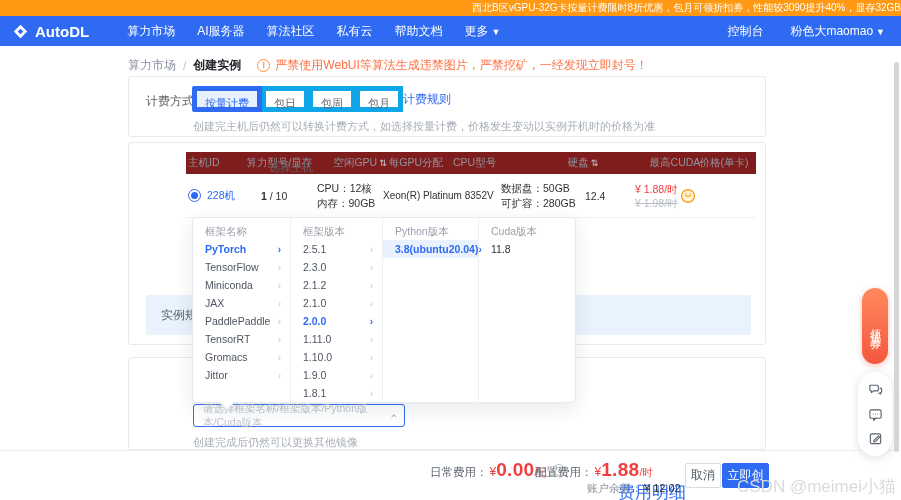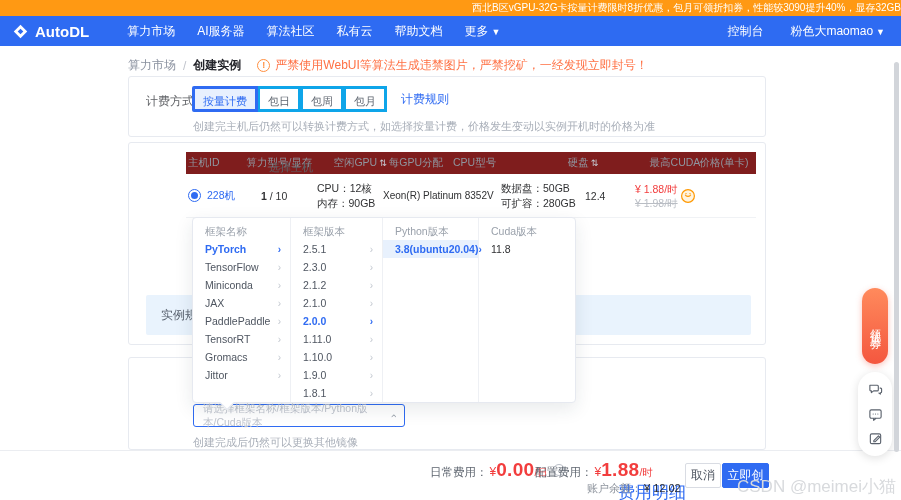--- a/index.html
+++ b/index.html
@@ -33,25 +33,25 @@
   .card { position:absolute; left:128px; width:638px; background:#fff; border:1px solid #e7eaf0; border-radius:3px; }
   .card1 { top:76px; height:61px; }
   .card2 { top:142px; height:203px; }
   .card3 { top:357px; height:93px; }
   .side-label { position:absolute; right:588px; white-space:nowrap; font-size:11px; color:#606266; text-align:right; }
 
   
   .billing-label { position:absolute; left:17px; top:16px; font-size:12px; color:#606266; }
   .billing-row { position:absolute; left:63px; top:9px; display:flex; align-items:center; }
   .segment { height:26px; line-height:24px; padding:0 8px; font-size:11px; color:#5f6670;
-             border:3px solid #0ea5e9; background:#fff; margin-left:-1px; cursor:pointer; }
+             border:5px solid #0ea5e9; background:#fff; margin-left:-1px; cursor:pointer; }
   .segment:first-child { margin-left:0; border-radius:2px 0 0 2px; }
   .segment:last-child { border-radius:0 2px 2px 0; }
   .segment.selected { background:#e8f0fe; border-color:#2f6bf2; color:#2f6bf2; position:relative; z-index:1; }
-  .rules-link { margin-left:14px; color:#2f6bf2; font-size:12px; cursor:pointer; }
+  .rules-link { color:#2f6bf2; font-size:12px; cursor:pointer; }
   .billing-hint { position:absolute; left:64px; top:42px; font-size:11px; color:#a8aeb8; }
 
   
   .host-label { top:160px; }
   .htable { position:absolute; left:57px; top:9px; width:570px; }
   .thead { display:flex; align-items:center; height:22px; background:#7f1d1d; font-size:10.5px; color:#8f959e; }
   .trow  { display:flex; align-items:center; height:44px; font-size:10.5px; color:#303133;
            border-bottom:1px solid #f0f2f5; }
   .c1{width:60px;} .c2{width:76px;} .c3{width:56px;margin-left:13px;} .c4{width:66px;}
   .c5{width:118px;} .c6{width:84px;} .c7{width:50px;} .c8{width:60px;}

